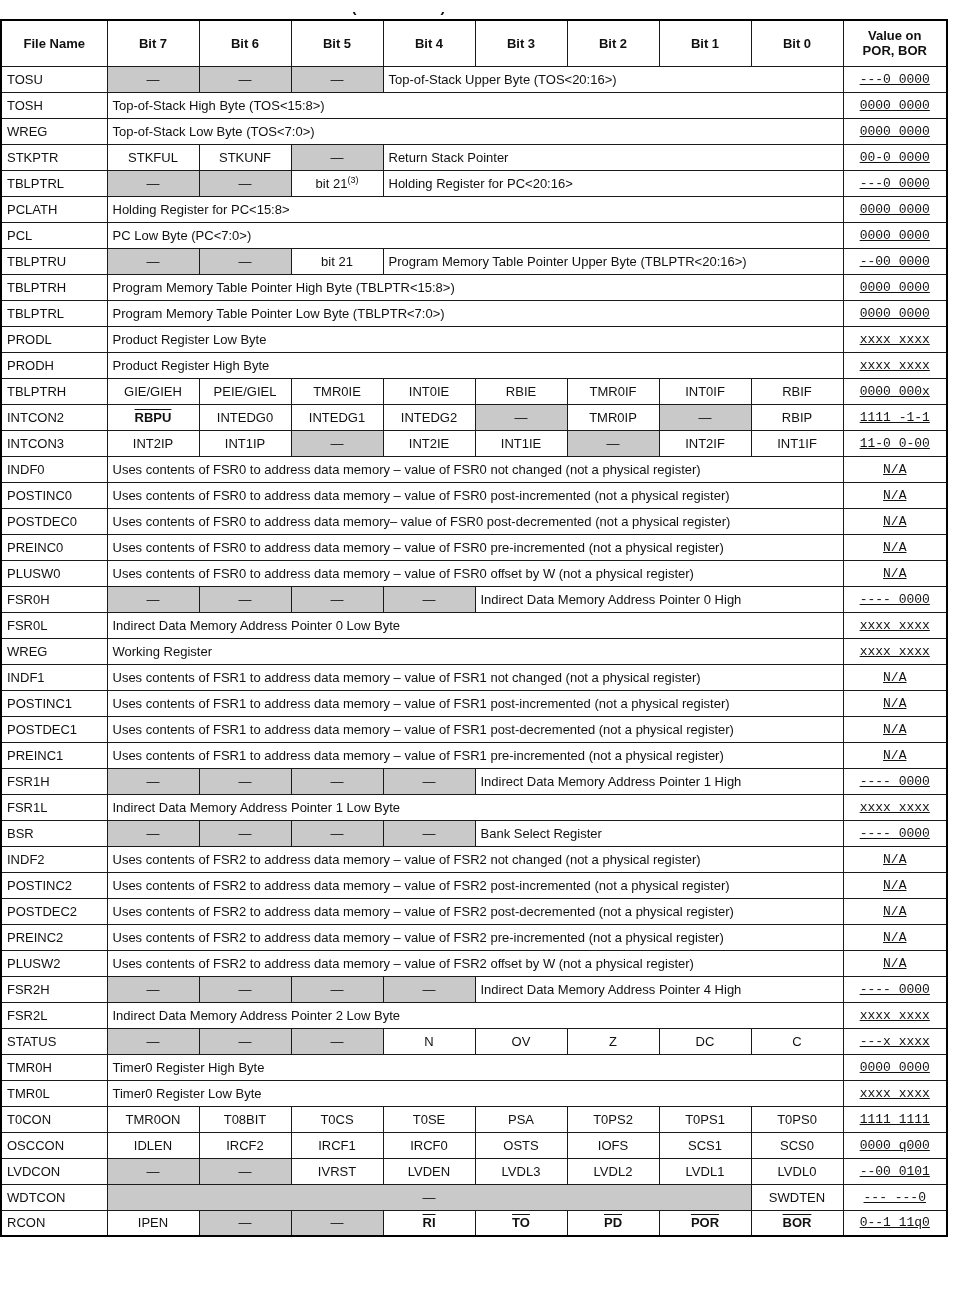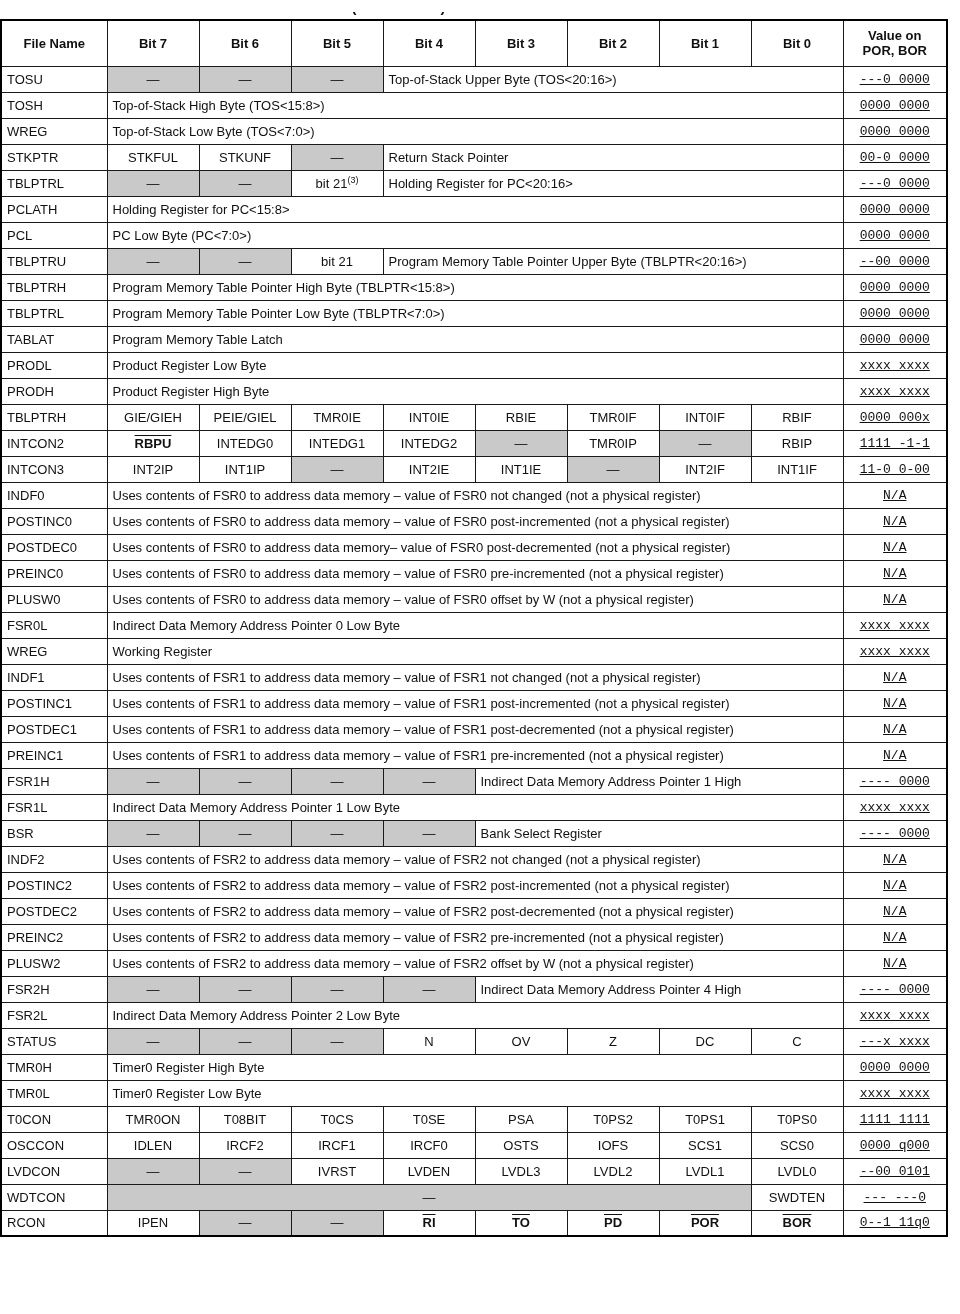--- a/index.html
+++ b/index.html
@@ -160,25 +160,20 @@
           <td class="fname">TBLPTRH</td>
           <td colspan="8" class="desc">Program Memory Table Pointer High Byte (TBLPTR&lt;15:8&gt;)</td>
           <td class="val">0000 0000</td>
         </tr>
         <tr>
           <td class="fname">TBLPTRL</td>
           <td colspan="8" class="desc">Program Memory Table Pointer Low Byte (TBLPTR&lt;7:0&gt;)</td>
           <td class="val">0000 0000</td>
         </tr>
         <tr>
-          <td class="fname">TABLAT</td>
-          <td colspan="8" class="desc">Program Memory Table Latch</td>
-          <td class="val">0000 0000</td>
-        </tr>
-        <tr>
           <td class="fname">PRODL</td>
           <td colspan="8" class="desc">Product Register Low Byte</td>
           <td class="val">xxxx xxxx</td>
         </tr>
         <tr>
           <td class="fname">PRODH</td>
           <td colspan="8" class="desc">Product Register High Byte</td>
           <td class="val">xxxx xxxx</td>
         </tr>
         <tr>
@@ -236,20 +231,29 @@
           <td class="fname">PREINC0</td>
           <td colspan="8" class="desc">Uses contents of FSR0 to address data memory – value of FSR0 pre-incremented (not a physical register)</td>
           <td class="val">N/A</td>
         </tr>
         <tr>
           <td class="fname">PLUSW0</td>
           <td colspan="8" class="desc">Uses contents of FSR0 to address data memory – value of FSR0 offset by W (not a physical register)</td>
           <td class="val">N/A</td>
         </tr>
         <tr>
+          <td class="fname">FSR0H</td>
+          <td class="bit gray">—</td>
+          <td class="bit gray">—</td>
+          <td class="bit gray">—</td>
+          <td class="bit gray">—</td>
+          <td colspan="4" class="desc">Indirect Data Memory Address Pointer 0 High</td>
+          <td class="val">---- 0000</td>
+        </tr>
+        <tr>
           <td class="fname">FSR0L</td>
           <td colspan="8" class="desc">Indirect Data Memory Address Pointer 0 Low Byte</td>
           <td class="val">xxxx xxxx</td>
         </tr>
         <tr>
           <td class="fname">WREG</td>
           <td colspan="8" class="desc">Working Register</td>
           <td class="val">xxxx xxxx</td>
         </tr>
         <tr>

